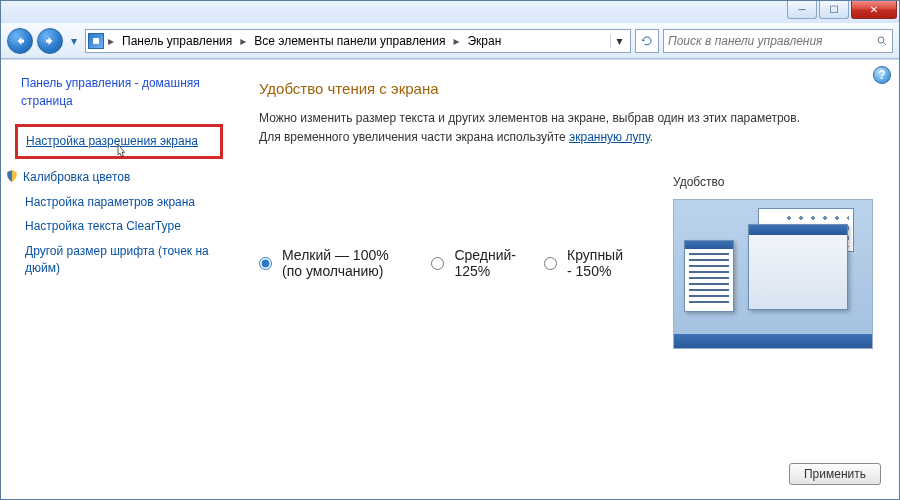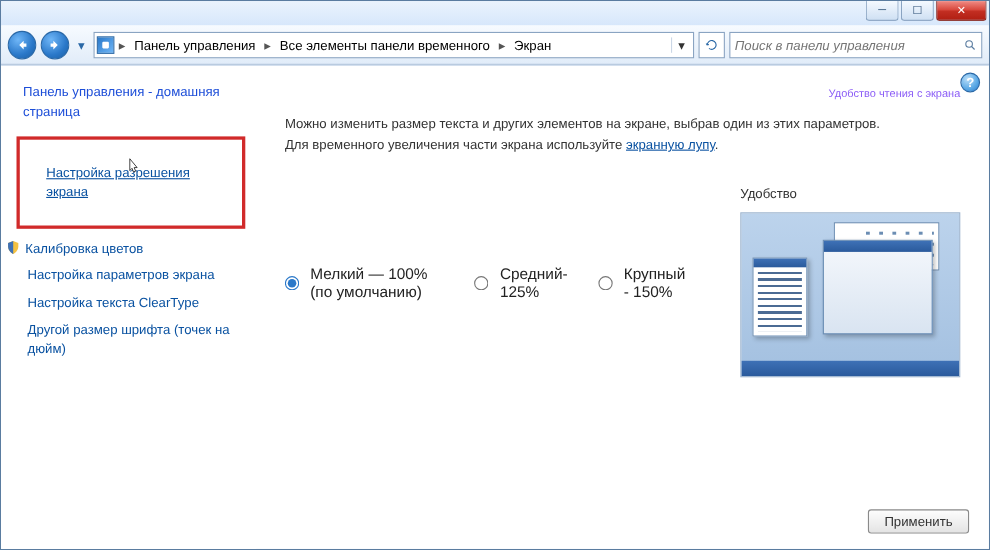--- a/index.html
+++ b/index.html
@@ -117,30 +117,30 @@
   .sidebar .home-link { color:#1d4ed8; font-size:12px; line-height:1.5; margin-bottom:14px; }
   .sidebar-item { color:#0a52a1; margin: 8px 0 8px 4px; line-height:1.4; cursor:pointer; }
   .sidebar-item.with-shield { display:flex; gap:4px; align-items:flex-start; margin-left:-16px; }
   .shield-icon { width:14px;height:14px; flex:0 0 14px; }
   .shield-icon svg { width:14px;height:14px; }
   .highlight-box {
     border: 3px solid #d12a2a;
     padding: 6px 8px; margin: 0 0 10px -6px;
     position:relative;
   }
-  .highlight-box .sidebar-item { text-decoration:underline; margin:16px; }
+  .highlight-box .sidebar-item { text-decoration:underline; margin:0; }
   .cursor {
     position:absolute; left:96px; top:16px; width:16px;height:16px;
   }
   .cursor svg { width:16px;height:16px; }
 
   .content {
     flex:1; padding: 20px 26px;
   }
-  .content h1 { font-size: 10px; font-weight: normal; color:#8b5cf6; margin-bottom: 12px; text-align: right; }
+  .content h1 { font-size: 15px; font-weight: normal; color:#a16207; margin-bottom: 12px; }
   .content p.desc { font-size:12px; color:#333; line-height:1.6; max-width:560px; }
   .content a.inline { color:#0a52a1; text-decoration:underline; }
 
   .options-row { display:flex; gap:50px; margin-top:28px; }
   .radio-col { display:flex; flex-direction:row; gap:28px; padding-top:2px; }
   .radio-opt { display:flex; align-items:center; gap:10px; font-size:14px; color:#222; }
   .radio-opt input { accent-color:#2a78c9; }
 
   .preview-col { }
   .preview-label { font-size:12px; color:#333; margin-bottom:10px; }
@@ -187,21 +187,21 @@
           <path d="M9 4l8 8-8 8v-5H4V9h5z"></path>
         </svg>
     </div>
     <div class="dd-arrow">▾</div>
 
     <div class="address-bar">
       <span class="cp-icon"></span>
       <span class="crumb-sep">▸</span>
       <span class="crumb">Панель управления</span>
       <span class="crumb-sep">▸</span>
-      <span class="crumb">Все элементы панели временного</span>
+      <span class="crumb">Все элементы панели управления</span>
       <span class="crumb-sep">▸</span>
       <span class="crumb">Экран</span>
       <span class="addr-dd">▾</span>
     </div>
 
     <div class="refresh">
       <svg viewBox="0 0 24 24">
           <path d="M4 12a8 8 0 1 1 3 6M4 12l-2-3M4 12l3-1"></path>
         </svg>
     </div>

